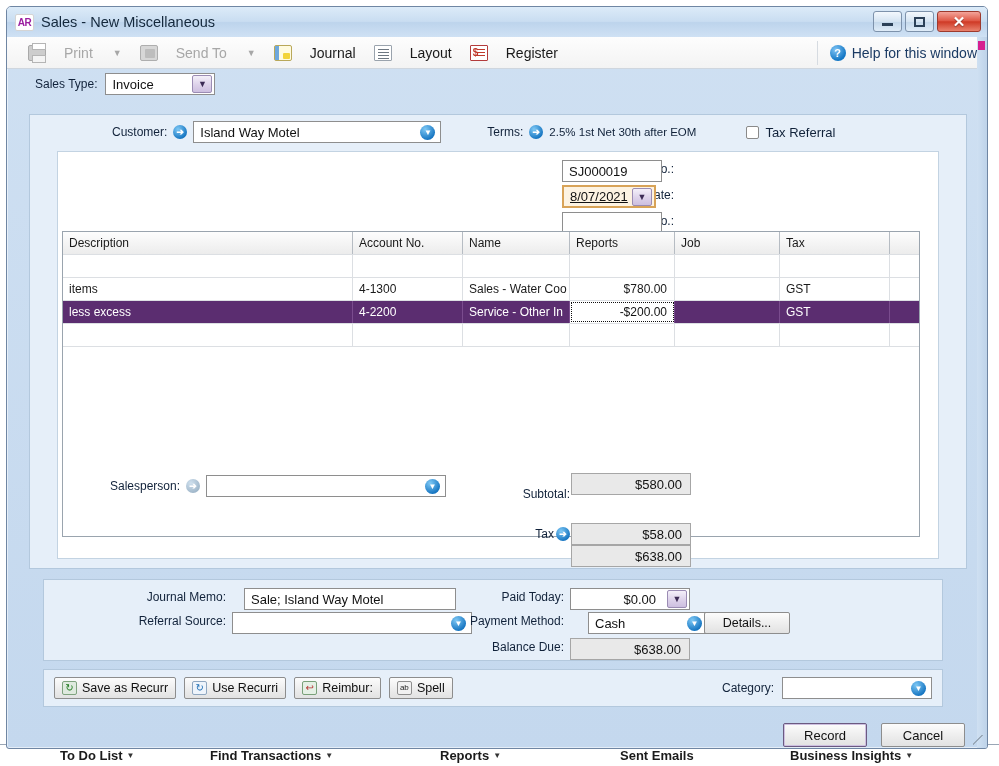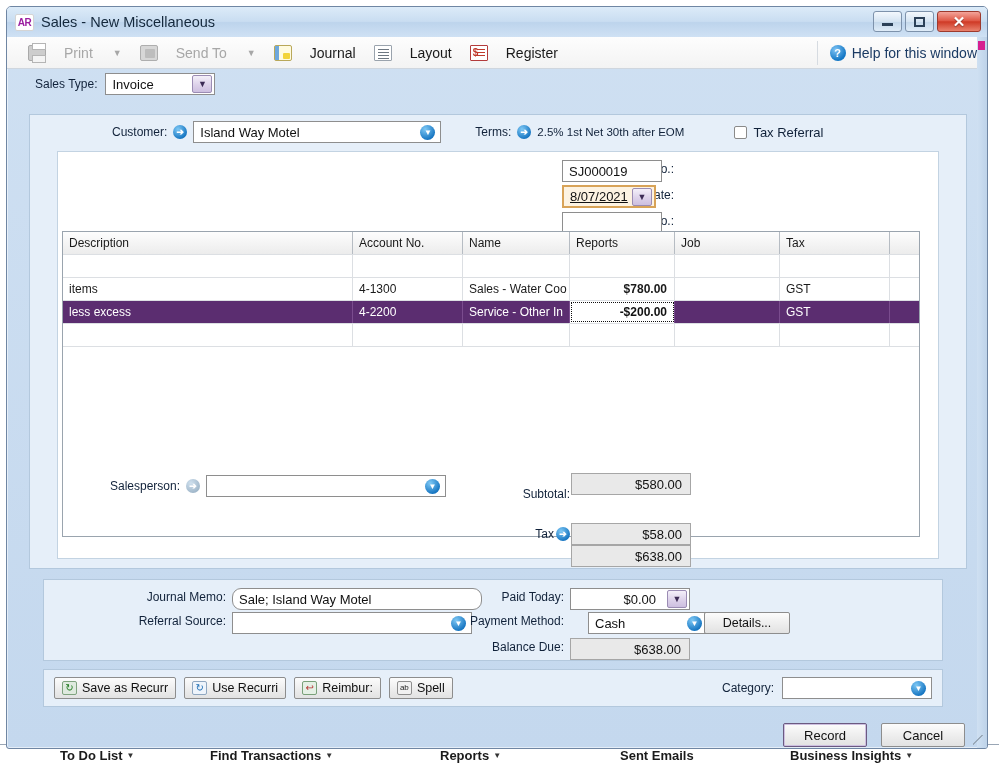--- a/index.html
+++ b/index.html
@@ -204,21 +204,21 @@
   .grid-head .cell {
     font-size:12px; color:#1a1a1a; display:flex; align-items:center;
     padding-left:6px; border-right:1px solid #b6bcc3;
   }
   .grid-row { display:flex; height:23px; border-top:1px solid #dcdfe3; }
   .grid-row .cell {
     font-size:12px; color:#1a1a1a; display:flex; align-items:center;
     padding-left:6px; border-right:1px solid #dcdfe3; overflow:hidden;
     white-space:nowrap;
   }
-  .grid-row .cell.num { justify-content:flex-end; padding-right:7px;font-weight:bold; }
+  .grid-row .cell.num { justify-content:flex-end; padding-right:7px; }
   .grid-row.selected { background:#5b2d70; }
   .grid-row.selected .cell { color:#ffffff; border-right-color:#7a4c8e; }
   .grid-row .cell.editing {
     background:#ffffff; color:#111; outline:1px dotted #111; outline-offset:-2px;
   }
   #grid-blank { height:190px; border-top:1px solid #dcdfe3; background:#fff; }
 
   
   .tot-label { font-size:12px; color:#11223a; text-align:right; }
 
@@ -356,21 +356,21 @@
 
   <div id="panel-main">
 
     <div id="cust-row">
       <span class="lbl">Customer:</span>
       <span class="blue-circle-arrow">➔</span>
       <div class="combo" style="width:248px">
         <span>Island Way Motel</span>
         <span class="dropdown-circle" style="position:absolute;right:5px;top:3px">▼</span>
       </div>
-      <span class="lbl" style="margin-left:28px">Terms:</span>
+      <span class="lbl" style="margin-left:40px">Terms:</span>
       <span class="blue-circle-arrow">➔</span>
       <span class="lbl" style="font-size:11.5px">2.5% 1st Net 30th after EOM</span>
       <div id="tax-inclusive">
         <span class="checkbox"></span>
         <span class="lbl" style="font-size:13px">Tax Referral</span>
       </div>
     </div>
 
     <div id="panel-inner">
 
@@ -469,21 +469,21 @@
       <span class="blue-circle-arrow">➔</span>
     </div>
     <div class="textbox readonly num" style="position:absolute; left:541px; top:408px; width:120px;">$58.00</div>
 
     <div style="position:absolute; left:464px; top:434px; width:90px;margin-top:44px;" class="tot-label">Total Amount:</div>
     <div class="textbox readonly num" style="position:absolute; left:541px; top:430px; width:120px;">$638.00</div>
   </div>
 
   <div id="panel-lower">
     <div style="position:absolute; left:72px; top:10px; width:110px; text-align:right;" class="lbl">Journal Memo:</div>
-    <div class="textbox" style="position:absolute; left:188px; top:8px; width:250px;border-radius:9px;">
+    <div class="textbox" style="position:absolute; left:200px; top:8px; width:212px;">
       <span>Sale; Island Way Motel</span>
     </div>
 
     <div style="position:absolute; left:72px; top:34px; width:110px; text-align:right;" class="lbl">Referral Source:</div>
     <div class="combo" style="position:absolute; left:188px; top:32px; width:240px;">
       <span></span>
       <span class="dropdown-circle" style="position:absolute;right:5px;top:3px">▼</span>
     </div>
 
     <div style="position:absolute; left:380px; top:10px; width:140px; text-align:right;" class="lbl">Paid Today:</div>

